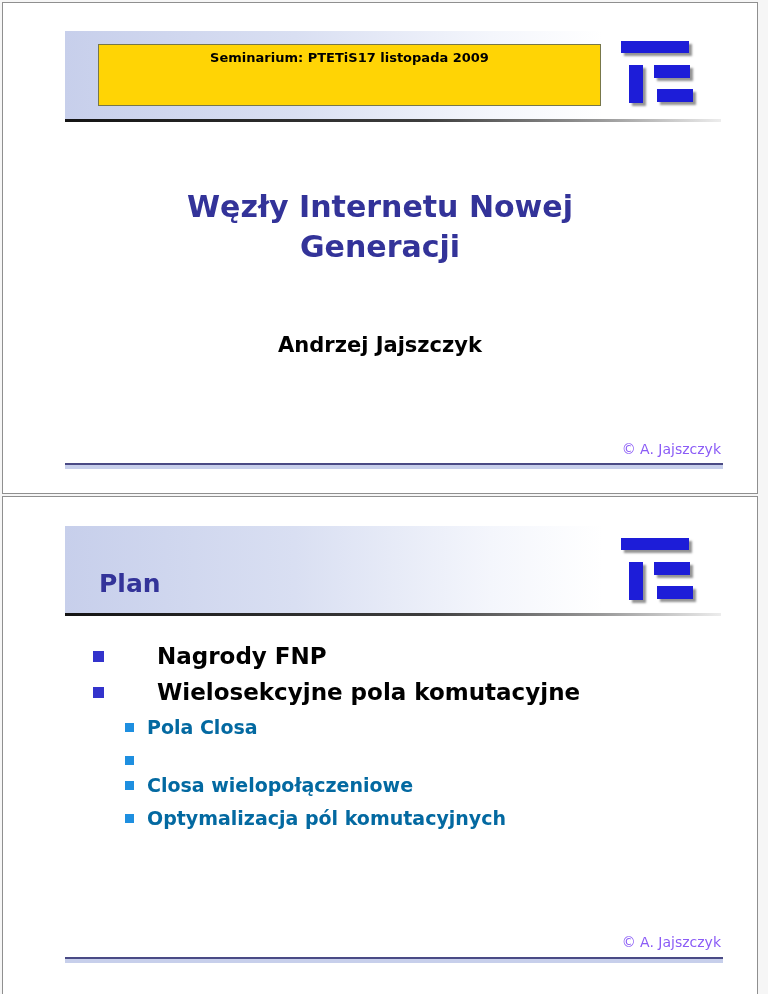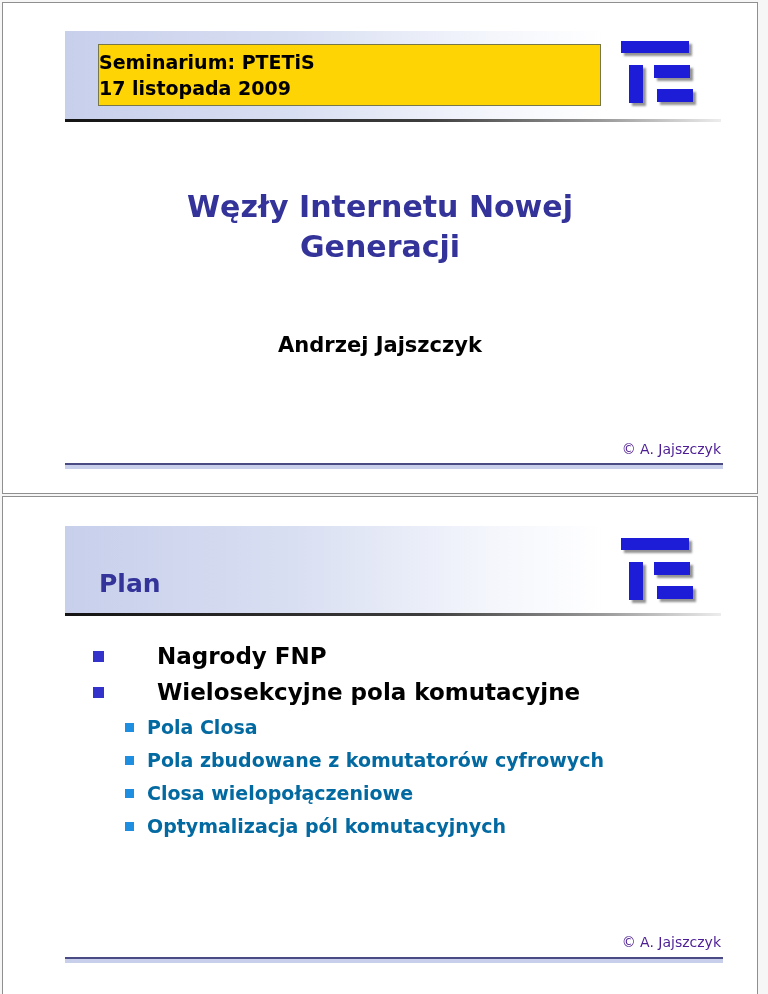--- a/index.html
+++ b/index.html
@@ -28,22 +28,22 @@
     position:absolute; left:62px; right:36px; height:3px;
     background:linear-gradient(90deg,#141414 0%,#3d3d3d 55%,#9a9a9a 82%,#ededed 100%);
   }
   #page1 .band-underline { top:116px; }
   #page2 .band-underline { top:116px; }
 
   
   .yellow-box {
     position:absolute; left:95px; top:41px; width:503px; height:62px;
     background:#ffd405; border:1px solid #77774a; box-sizing:border-box;
-    display:flex; flex-direction:column; justify-content:center;
-    text-align:left; font-weight:bold; font-size:19px; line-height:26px; color:#000;
+    display:flex; justify-content:center;
+    text-align:left; font-weight:bold; font-size:13px; line-height:26px; color:#000;
   }
 
   
   .logo { position:absolute; left:618px; width:74px; height:62px; }
   #page1 .logo { top:38px; }
   #page2 .logo { top:41px; }
   .logo .bar { position:absolute; background:#1d1dd8; box-shadow:3px 3px 2px rgba(60,60,60,0.55); }
   .logo .bar-top  { left:0;    top:0;    width:68px; height:12px; }
   .logo .bar-vert { left:8px;  top:24px; width:14px; height:38px; }
   .logo .bar-mid  { left:33px; top:24px; width:36px; height:13px; }
@@ -74,21 +74,21 @@
   .b-row.lv2 { margin-bottom:8px; }
   .sq { flex:none; }
   .lv1 .sq { width:11px; height:11px; background:#3333cc; margin:8px 13px 0 90px; }
   .lv2 .sq { width:9px;  height:9px;  background:#1e8fe0; margin:8px 13px 0 122px; }
   .lv1 .b-text { font-size:23px; font-weight:bold; line-height:27px; color:#000;margin-left:40px; }
   .lv2 .b-text { font-size:19px; font-weight:bold; line-height:25px; color:#0369a1; }
   .wrap-narrow .b-text { max-width:432px; }
 
   
   .copyright {
-    position:absolute; right:36px; font-size:14px; color:#4c1d95;
+    position:absolute; right:36px; font-size:14px; color:#8b5cf6;
   }
   #page1 .copyright { top:438px; }
   #page2 .copyright { top:437px; }
   .footer-line { position:absolute; left:62px; right:34px; }
   #page1 .footer-line { top:460px; }
   #page2 .footer-line { top:460px; }
   .footer-line .dark  { height:2px; background:#4a4a85; }
   .footer-line .light { height:4px; background:#c7cfeb; }
 </style>
 </head>
@@ -147,21 +147,20 @@
       <div class="b-row lv1">
         <span class="sq"></span>
         <span class="b-text">Wielosekcyjne pola komutacyjne</span>
       </div>
       <div class="b-row lv2">
         <span class="sq"></span>
         <span class="b-text">Pola Closa</span>
       </div>
       <div class="b-row lv2">
         <span class="sq"></span>
-        <span class="b-text">Pola zbudowane z komutatorów cyfrowych</span>
       </div>
       <div class="b-row lv2">
         <span class="sq"></span>
         <span class="b-text">Closa wielopołączeniowe</span>
       </div>
       <div class="b-row lv2">
         <span class="sq"></span>
         <span class="b-text">Optymalizacja pól komutacyjnych</span>
       </div>
     </div>

